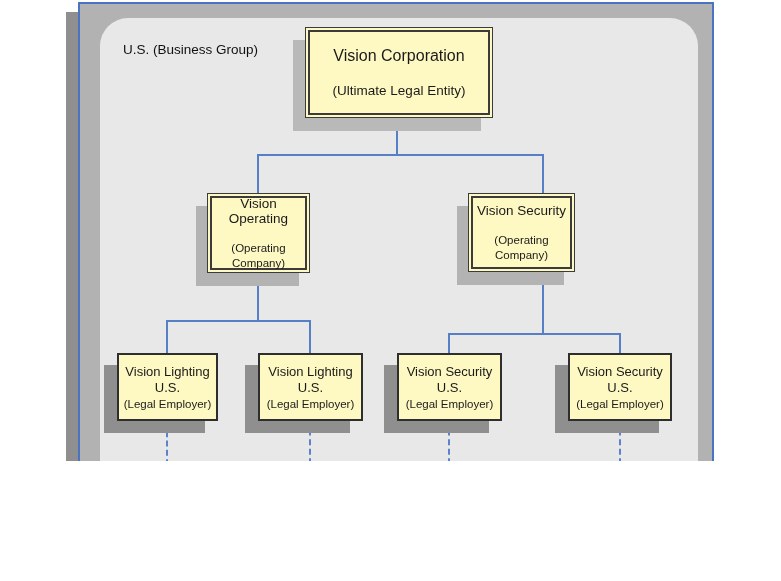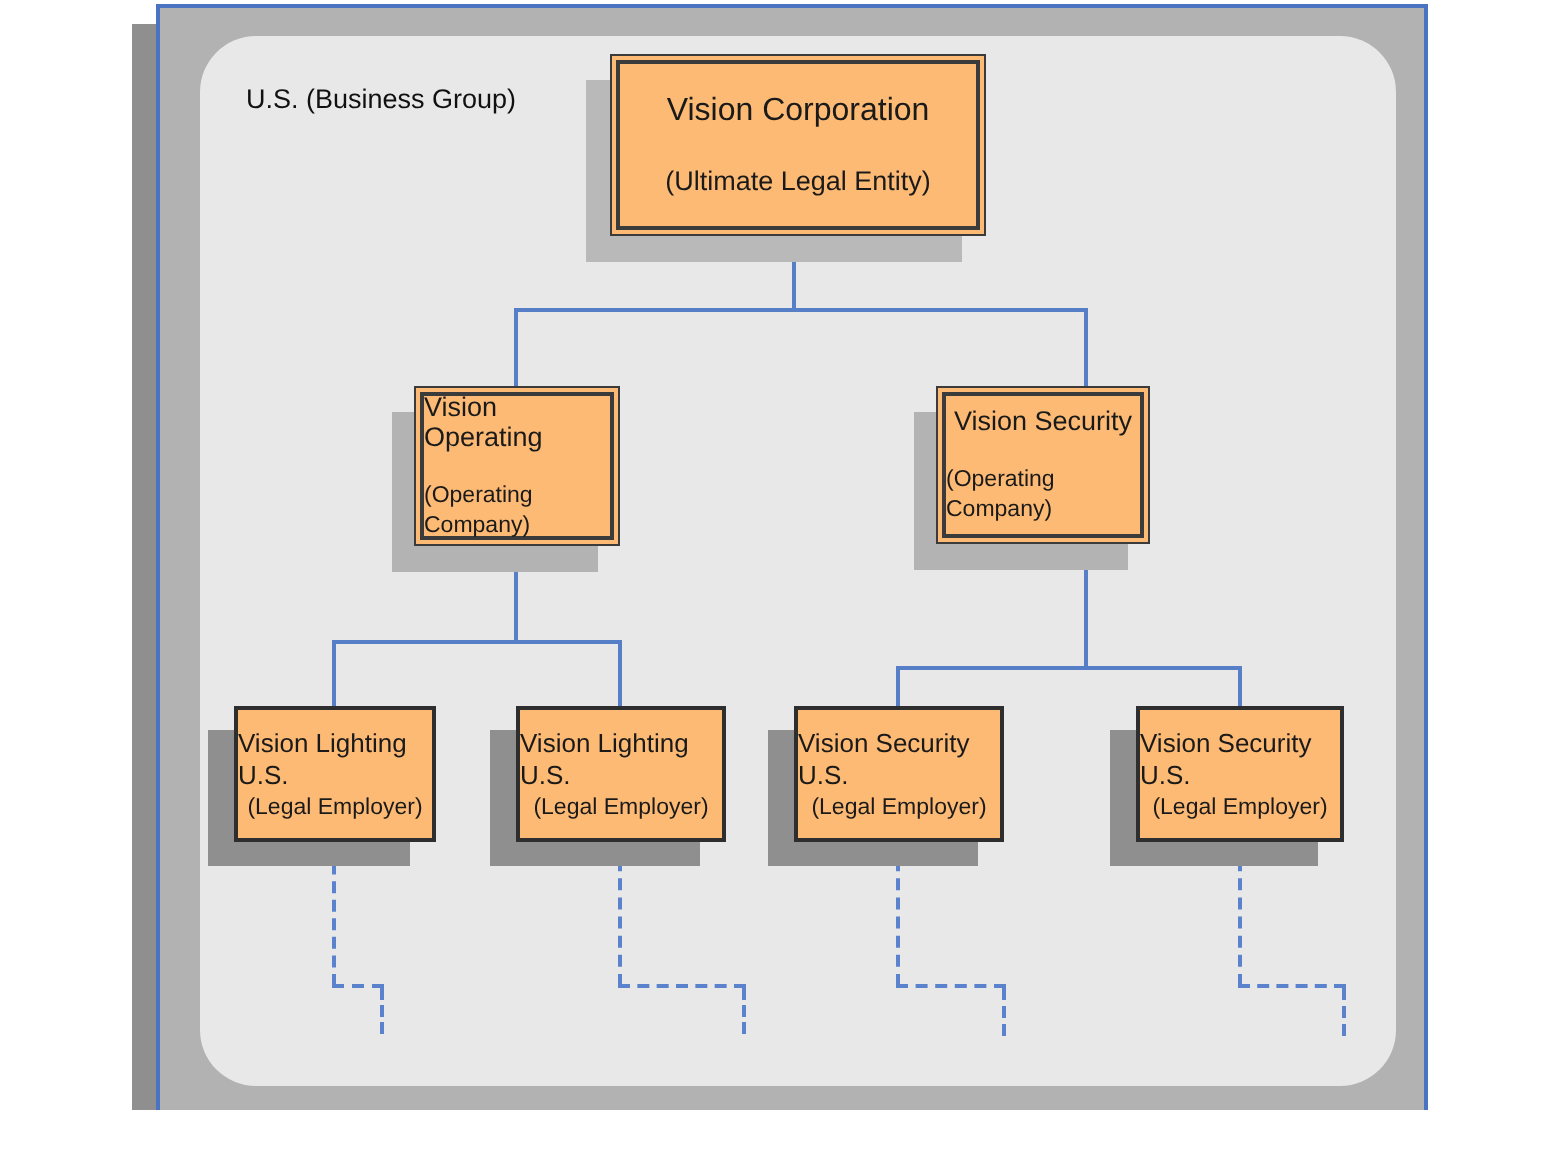--- a/index.html
+++ b/index.html
@@ -1,17 +1,17 @@
 <!DOCTYPE html>
 <html><head>
 <meta charset="utf-8">
 <style>
   html,body{margin:0;padding:0;background:#ffffff;}
   .stage{
-    position:relative;width:781px;height:555px;background:#ffffff;overflow:hidden;
+    position:relative;width:781px;height:461px;background:#ffffff;overflow:hidden;
     font-family:"Liberation Sans", sans-serif;color:#1a1a1a;
   }
   
   .frame{
     position:absolute;left:78px;top:2px;width:632px;height:562px;
     background:#b2b2b2;border:2px solid #4a73c2;
     box-shadow:-12px 10px 0 0 #8f8f8f;
   }
   
   .panel{
@@ -19,21 +19,21 @@
     background:#e8e8e8;border-radius:28px;
   }
   .group-label{
     position:absolute;left:123px;top:42px;font-size:13.5px;color:#111;
   }
   
   .ln{position:absolute;background:#567fc8;}
   .dash-v{position:absolute;width:0;border-left:2px dashed #5b82cc;background:none;}
   .dash-h{position:absolute;height:0;border-top:2px dashed #5b82cc;background:none;}
   
-  .node{position:absolute;background:#fdba74;box-sizing:border-box;}
+  .node{position:absolute;background:#fef9c3;text-align:center;box-sizing:border-box;}
   .dbl{border:1px solid #3b3b3b;padding:2px;}
   .dbl .inner{
     border:2px solid #3b3b3b;width:100%;height:100%;box-sizing:border-box;
     display:flex;flex-direction:column;justify-content:center;align-items:center;
   }
   .single{
     border:2px solid #2e2e2e;
     display:flex;flex-direction:column;justify-content:center;align-items:center;
   }
   .n-root{left:305px;top:27px;width:188px;height:91px;box-shadow:-12px 13px 0 0 #b9b9b9;}

